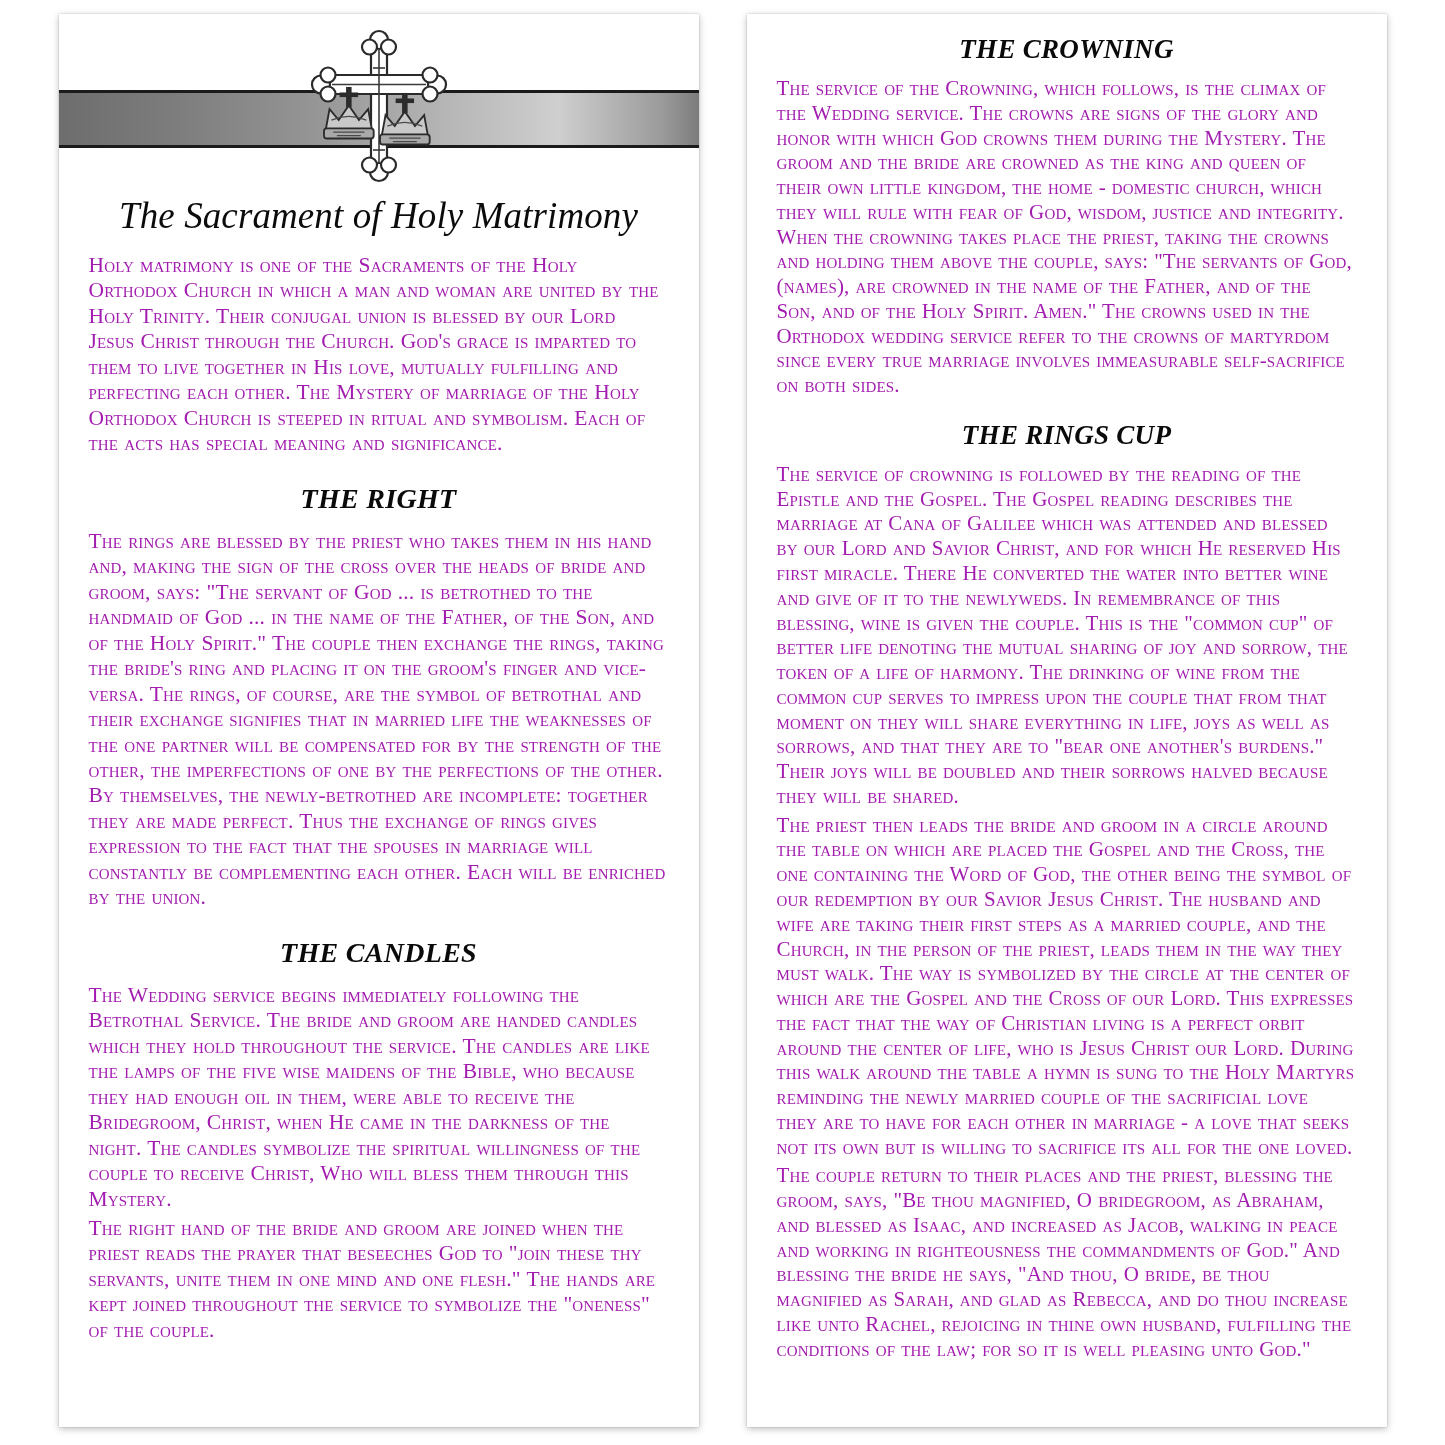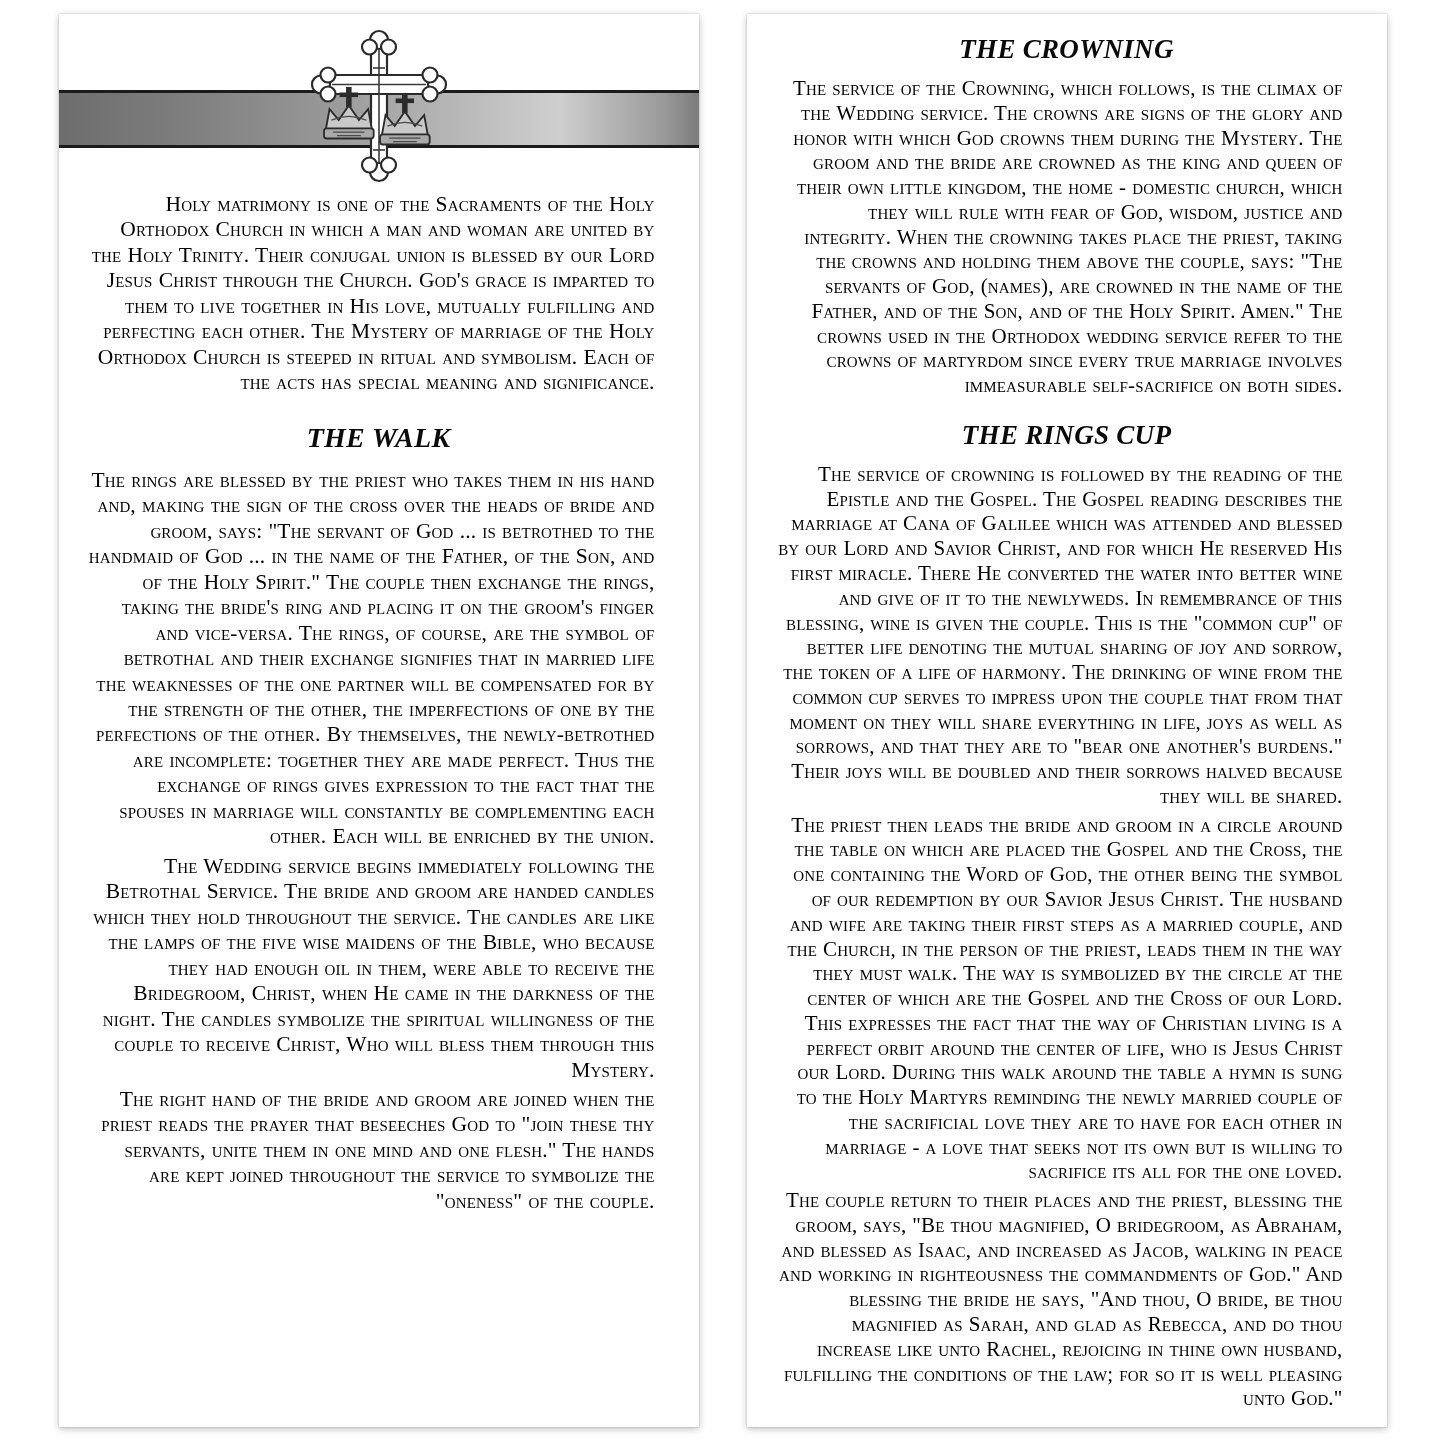--- a/index.html
+++ b/index.html
@@ -99,25 +99,25 @@
     margin: 26px 0 14px 0;
   }
 
   .page-right .section-heading:first-child { margin-top: 2px; }
 
   .body-text {
     font-family: "Liberation Serif", serif;
     font-variant: small-caps;
     font-size: 21.5px;
     line-height: 1.185;
-    text-align: right;
-    color: #000000;
+    text-align: left;
+    color: #a21caf;
     letter-spacing: 0.15px;
     word-spacing: 0.6px;
-    margin: 0 16px 4px 2px;
+    margin: 0 4px 4px 2px;
   }
 
   .page-right .body-text {
     font-size: 21px;
     line-height: 1.18;
   }
 
   .page-right .section-heading { font-size: 27px; margin: 22px 0 11px 0; font-family: Liberation Serif, serif; }
 
   .intro-text { margin-bottom: 2px; }
@@ -179,26 +179,28 @@
               <rect x="0" y="33" width="54" height="11" rx="3" fill="#a9a9a9" stroke="#2b2b2b" stroke-width="2"></rect>
               <path d="M10 37 h34 M14 41 h26" stroke="#4a4a4a" stroke-width="1.3" fill="none"></path>
               <path d="M8 24 q19 -8 38 0" stroke="#4a4a4a" stroke-width="1.3" fill="none"></path>
               <rect x="24" y="-12" width="6" height="22" fill="#2b2b2b"></rect>
               <rect x="17" y="-6" width="20" height="5" fill="#2b2b2b"></rect>
             </g>
           </svg>
         </div>
       </div>
 
+      <h1 class="doc-title">The Sacrament of Holy Matrimony</h1>
 
       <p class="body-text intro-text">Holy matrimony is one of the Sacraments of the Holy Orthodox Church in which a man and woman are united by the Holy Trinity. Their conjugal union is blessed by our Lord Jesus Christ through the Church. God's grace is imparted to them to live together in His love, mutually fulfilling and perfecting each other. The Mystery of marriage of the Holy Orthodox Church is steeped in ritual and symbolism. Each of the acts has special meaning and significance.</p>
 
-      <h2 class="section-heading">THE WALK</h2>
+      <h2 class="section-heading">THE RIGHT</h2>
       <p class="body-text">The rings are blessed by the priest who takes them in his hand and, making the sign of the cross over the heads of bride and groom, says: "The servant of God ... is betrothed to the handmaid of God ... in the name of the Father, of the Son, and of the Holy Spirit." The couple then exchange the rings, taking the bride's ring and placing it on the groom's finger and vice-versa. The rings, of course, are the symbol of betrothal and their exchange signifies that in married life the weaknesses of the one partner will be compensated for by the strength of the other, the imperfections of one by the perfections of the other. By themselves, the newly-betrothed are incomplete: together they are made perfect. Thus the exchange of rings gives expression to the fact that the spouses in marriage will constantly be complementing each other. Each will be enriched by the union.</p>
 
+      <h2 class="section-heading">THE CANDLES</h2>
       <p class="body-text">The Wedding service begins immediately following the Betrothal Service. The bride and groom are handed candles which they hold throughout the service. The candles are like the lamps of the five wise maidens of the Bible, who because they had enough oil in them, were able to receive the Bridegroom, Christ, when He came in the darkness of the night. The candles symbolize the spiritual willingness of the couple to receive Christ, Who will bless them through this Mystery.</p>
 
       <p class="body-text">The right hand of the bride and groom are joined when the priest reads the prayer that beseeches God to "join these thy servants, unite them in one mind and one flesh." The hands are kept joined throughout the service to symbolize the "oneness" of the couple.</p>
 
     </div>
   </div>
 
   <div class="page page-right">
     <div class="page-inner">
 

